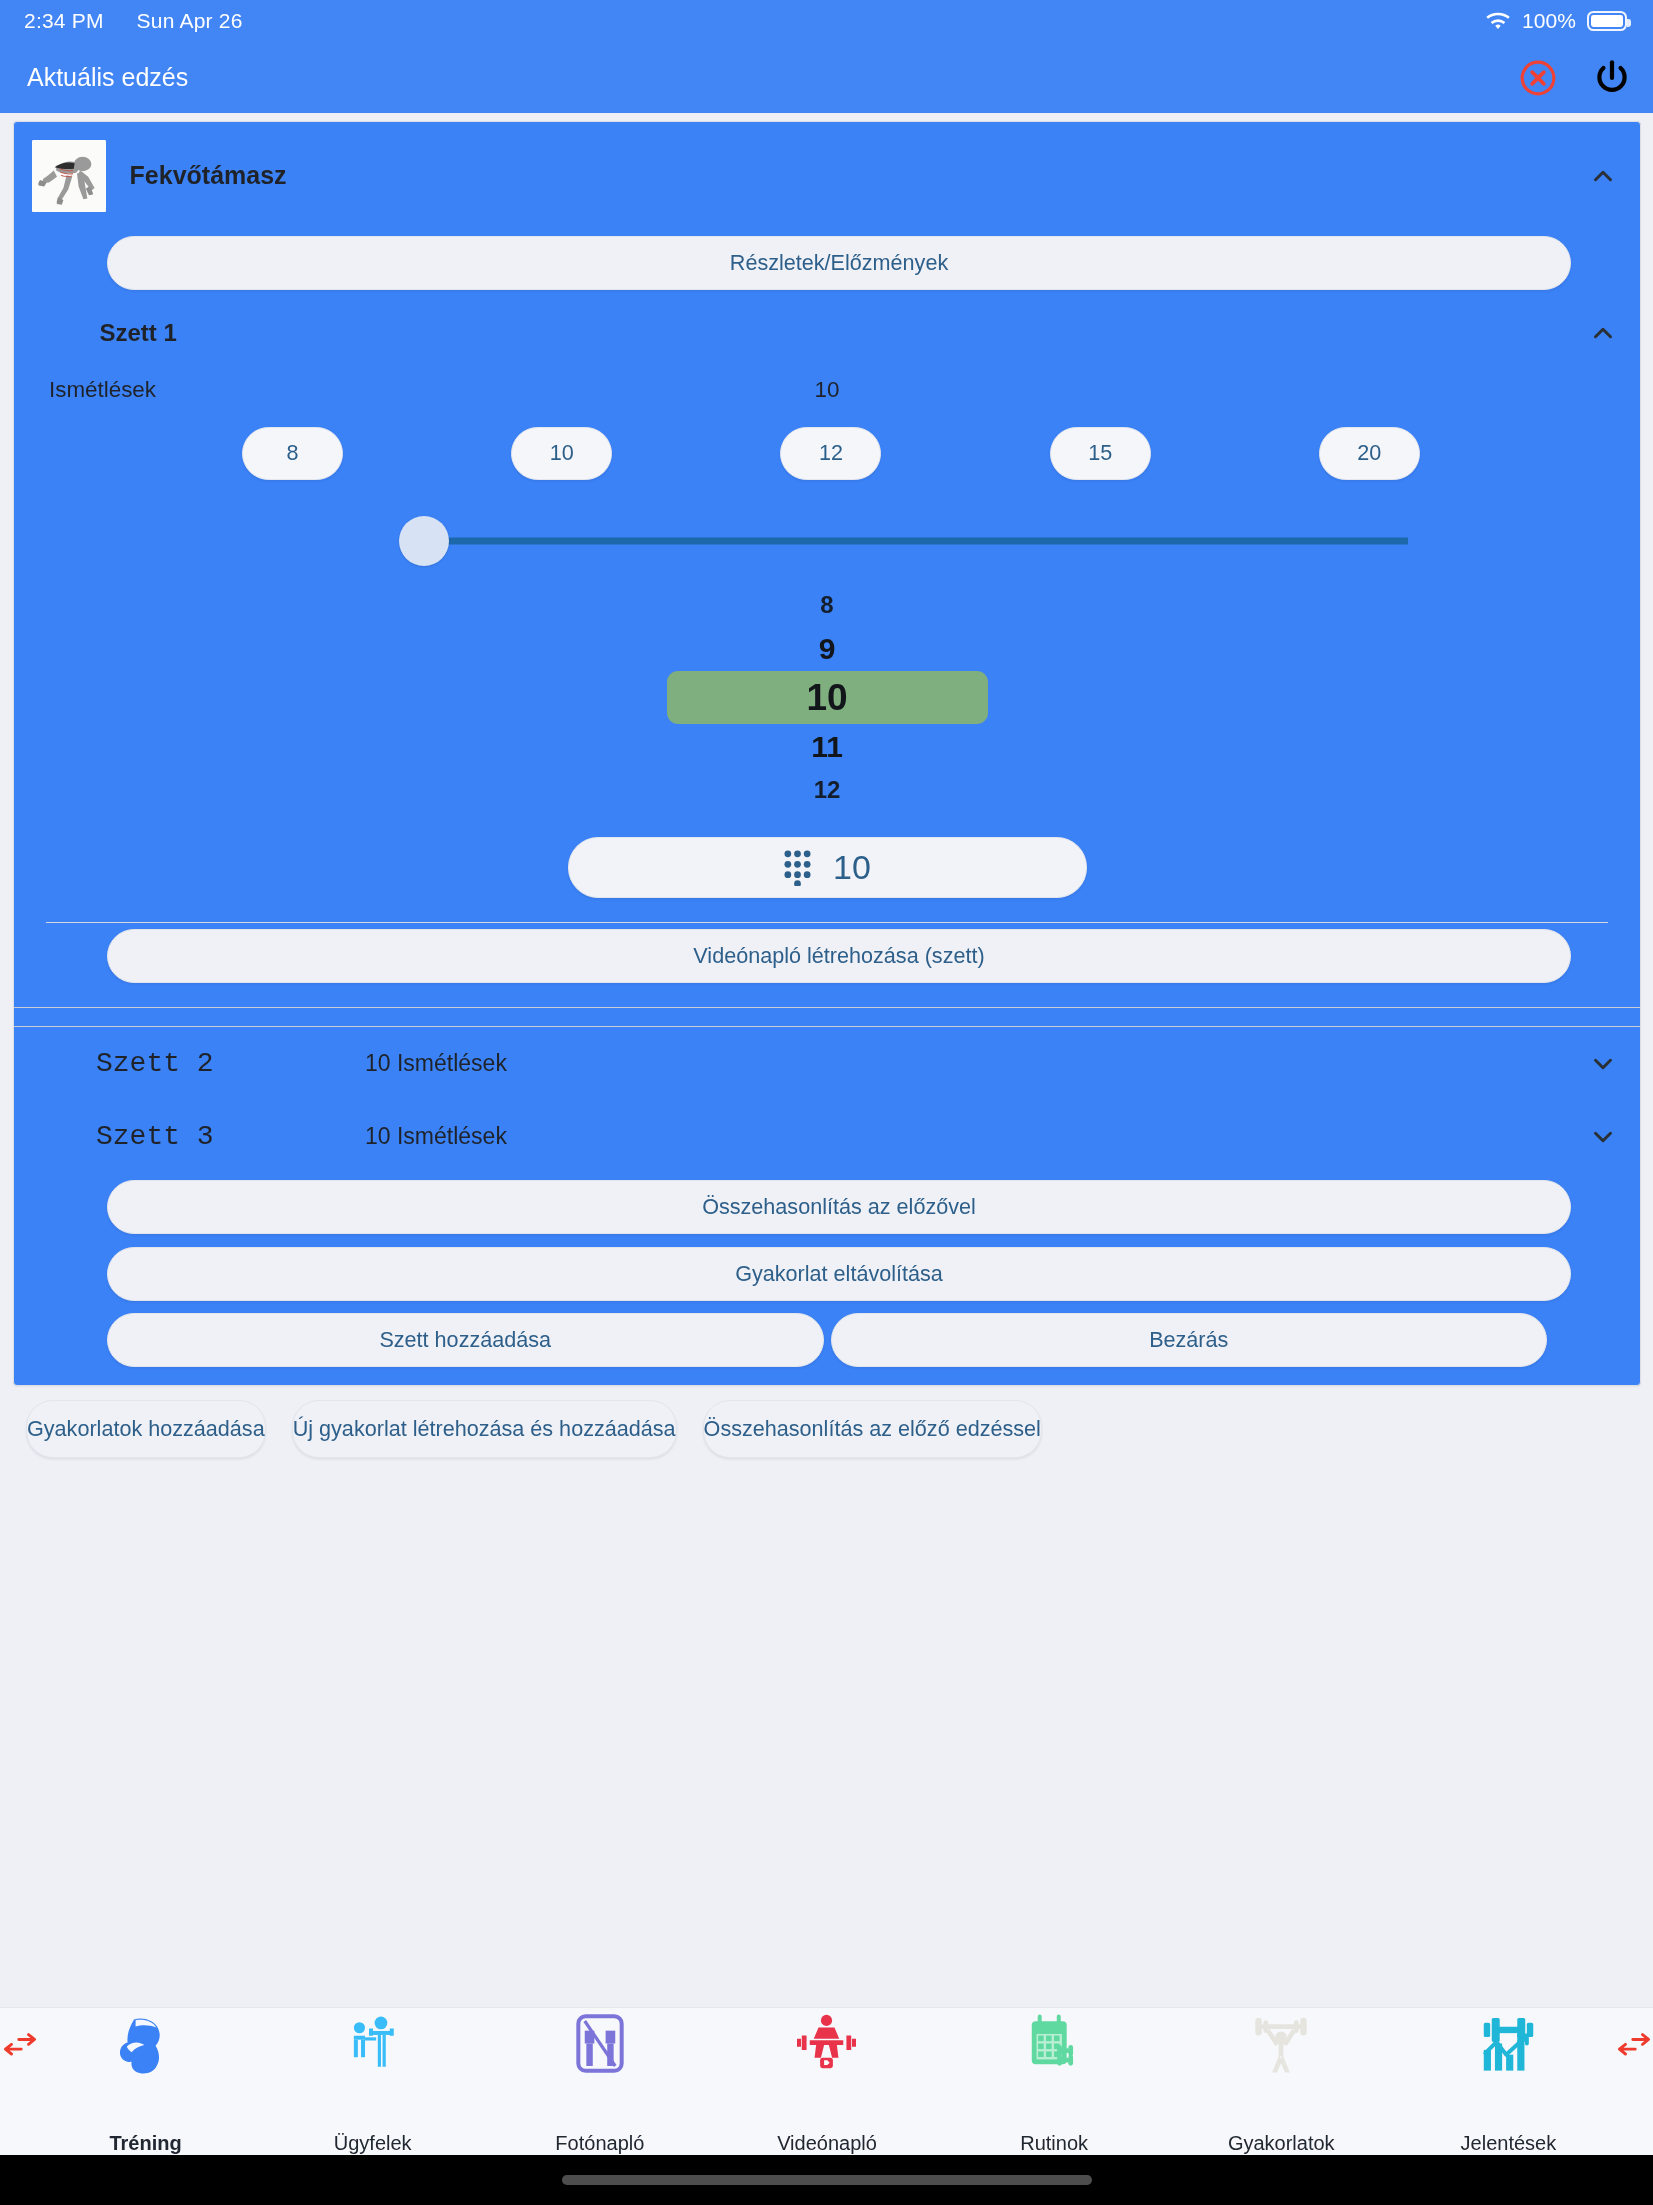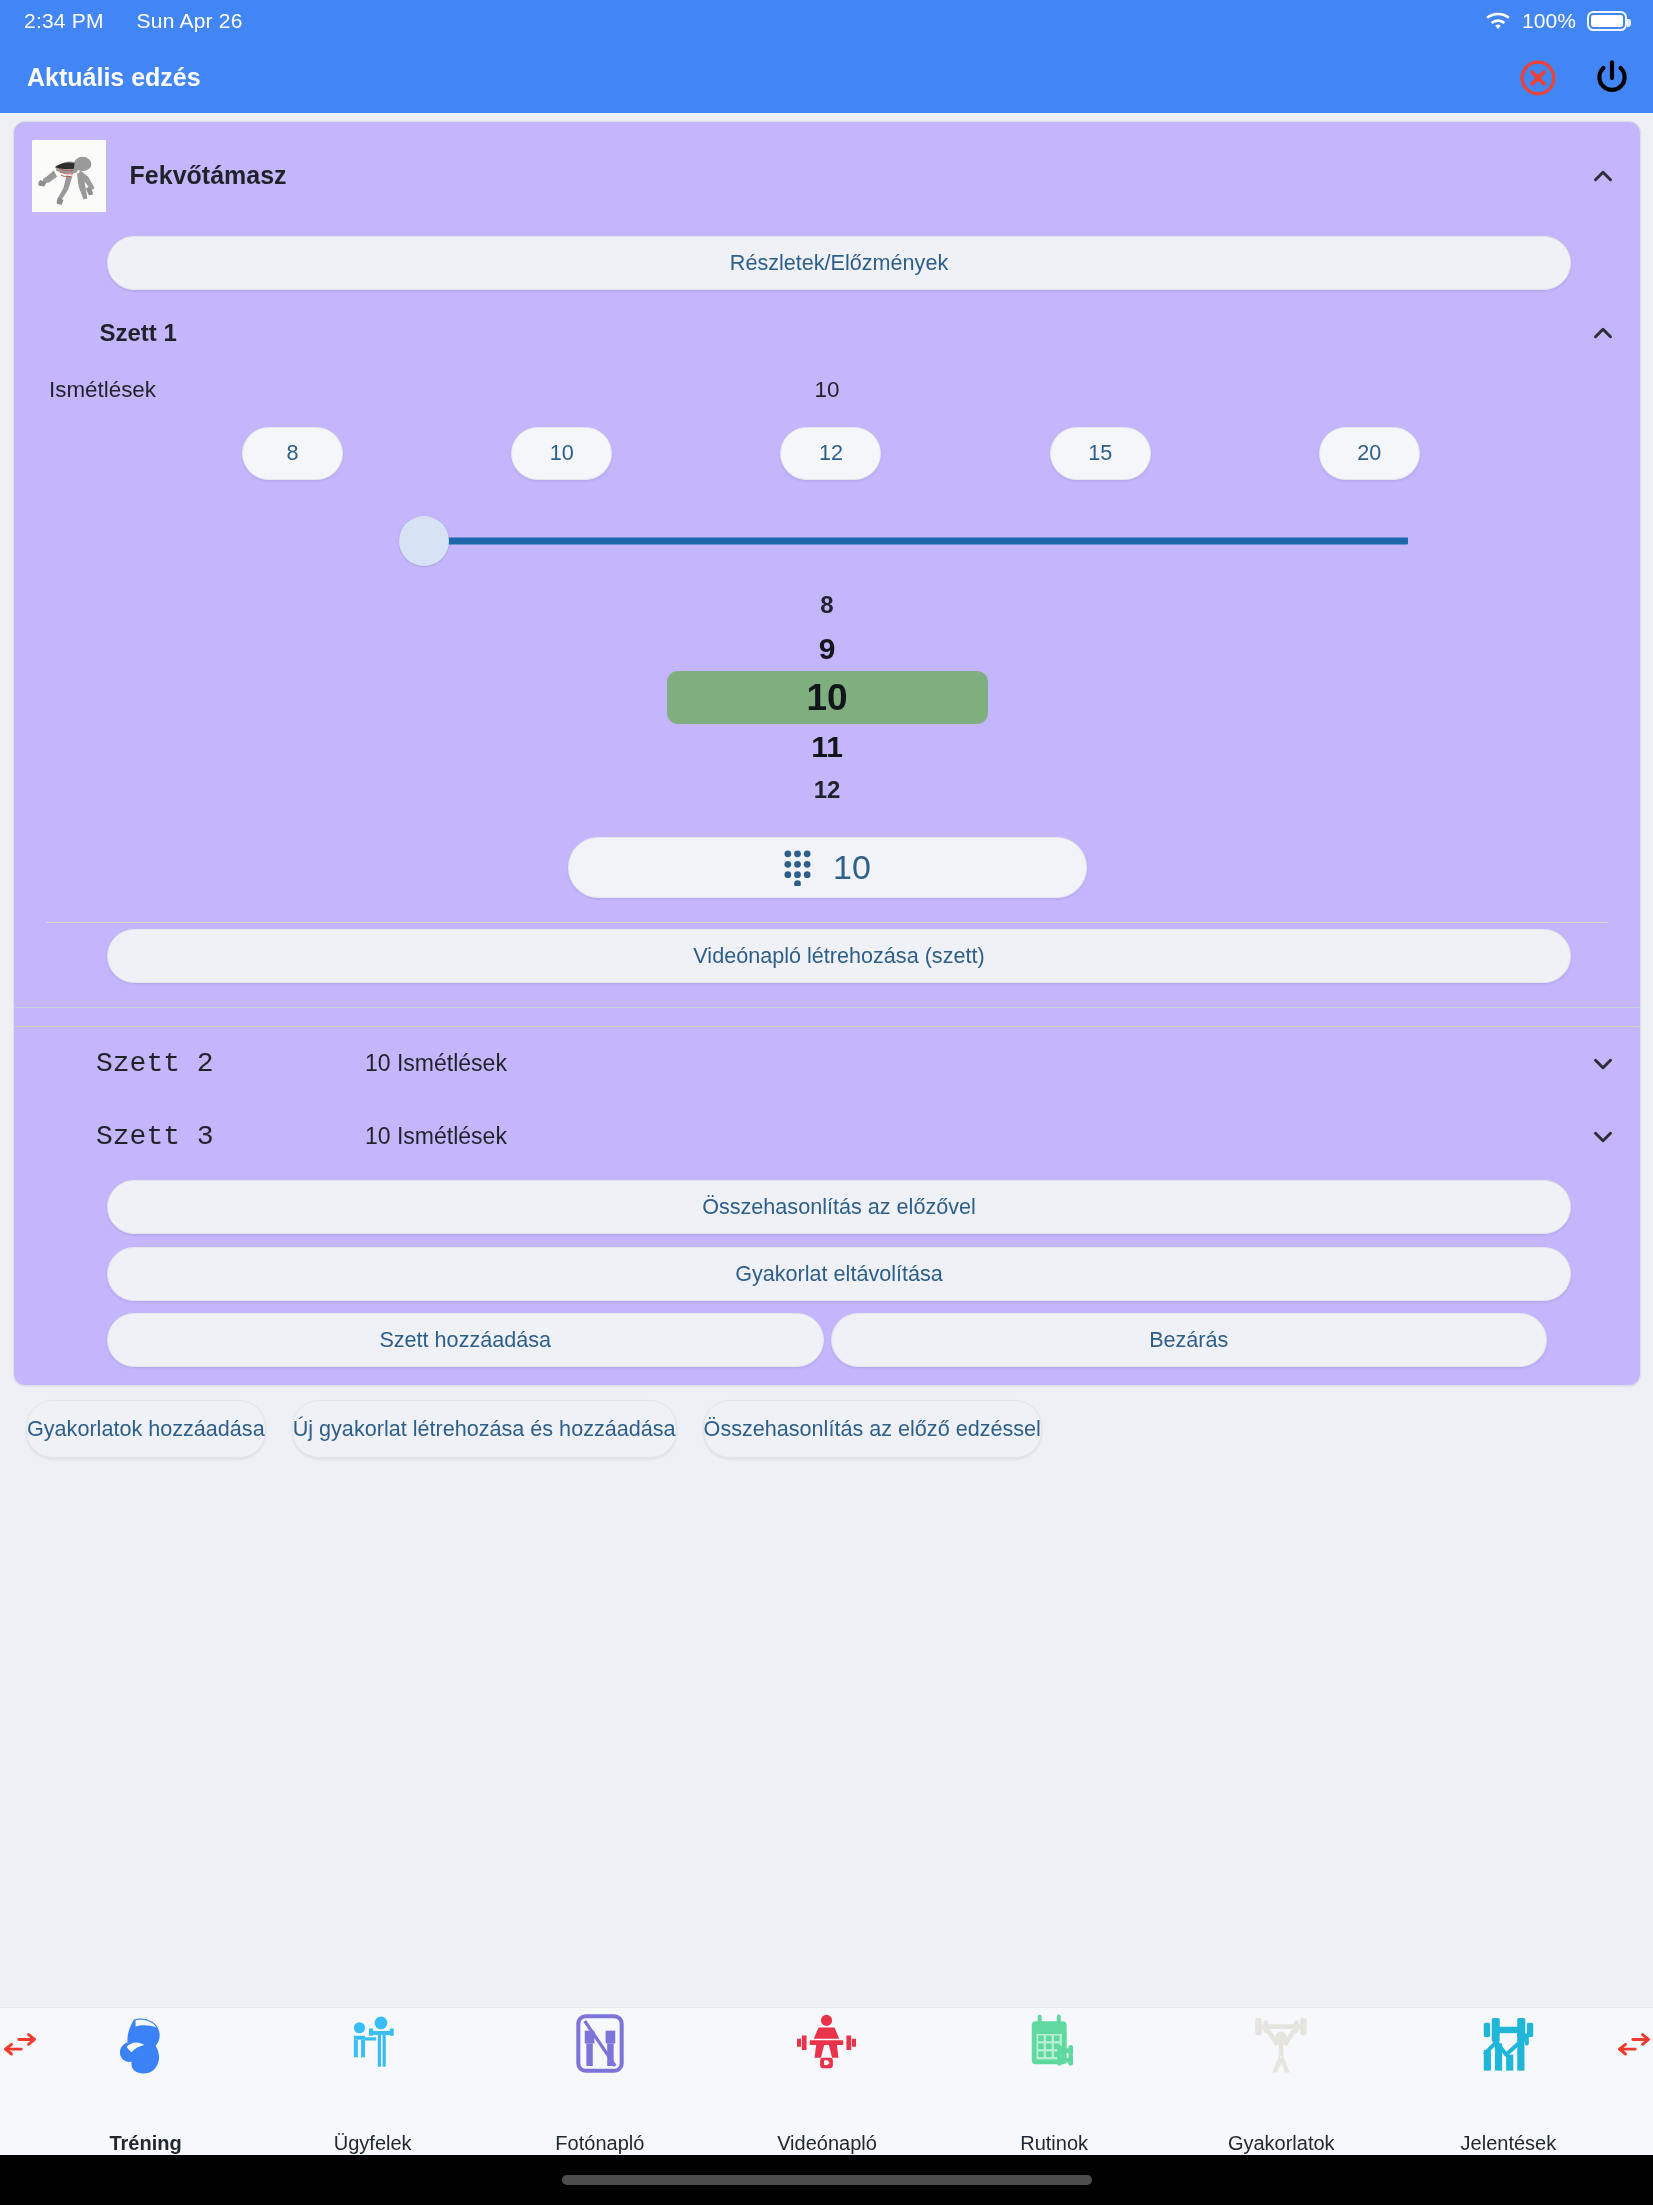--- a/index.html
+++ b/index.html
@@ -42,39 +42,39 @@
     border-radius: 0 2.4px 2.4px 0;
   }
   .batt-fill { background:#fff; height:100%; width:100%; border-radius:2.4px; }
 
   
   .appbar {
     height: 71px; background:#4285f4;
     display:flex; align-items:center; padding: 0 21px 0 27px;
     flex: 0 0 71px;
   }
-  .appbar-title { color:#ffffff; font-size:25px; font-weight:700; }
+  .appbar-title { color:#ffffff; font-size:25px; font-weight:400; }
   .appbar-spacer { flex:1; }
   .appbar-actions { display:flex; align-items:center; gap: 34px; }
   .ic-cancel { width:38px; height:38px; display:block; }
   .ic-power  { width:42px; height:42px; display:block; }
 
   
   .body {
     flex: 1 1 auto;
     background:#eef0f5;
     padding: 8px 13px 0 13px;
     display:flex; flex-direction:column;
     overflow:hidden;
   }
 
   .card {
-    background:#c4b5fd;
+    background:#3b82f6;
     border:0.8px solid #dcdfe6;
-    border-radius: 12px;
+    border-radius: 4px;
     box-shadow: 0 0.8px 1.6px rgba(0,0,0,.05);
     display:flex; flex-direction:column;
   }
 
   
   .ex-head {
     display:flex; align-items:center;
     padding: 17.6px 22.4px 17.6px 17.6px;
     gap: 24px;
   }

